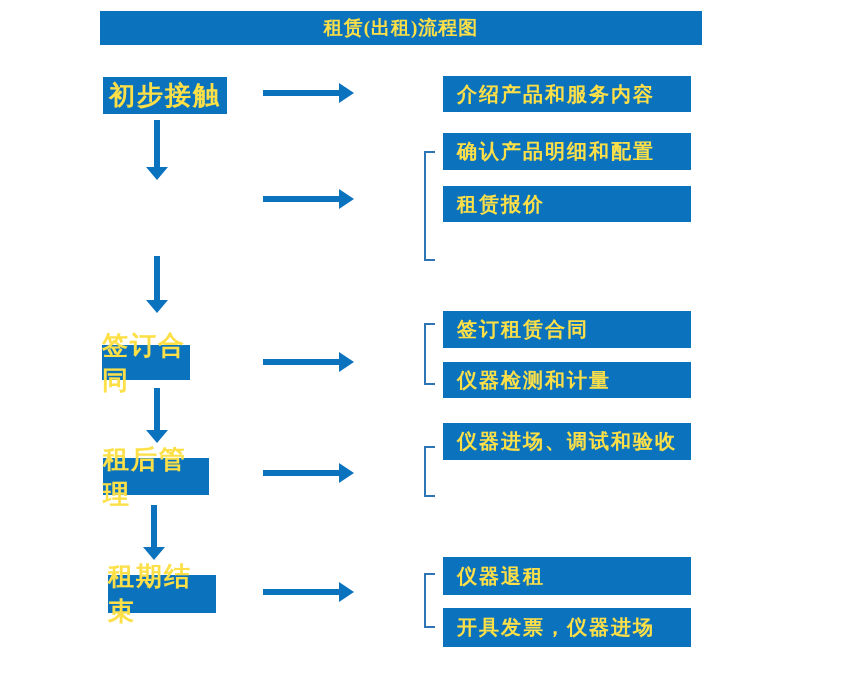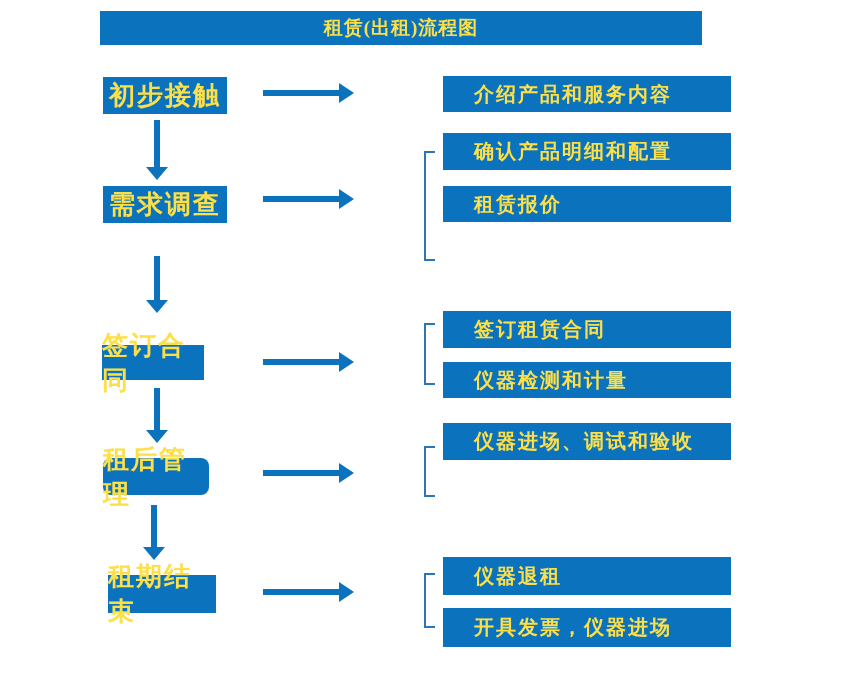--- a/index.html
+++ b/index.html
@@ -25,23 +25,23 @@
     justify-content:center;
     font-size:19px;
     letter-spacing:1px;
   }
   .step-box{
     justify-content:center;
     font-size:26px;
     letter-spacing:2px;
   }
   .detail-box{
-    left:443px;width:288px;
+    left:443px;width:248px;
     justify-content:flex-start;
-    padding-left:31px;
+    padding-left:14px;
     font-size:20px;
     letter-spacing:2px;
   }
   
   .h-arrow{position:absolute;width:92px;height:20px;}
   .h-arrow .shaft{
     position:absolute;left:0;top:7px;width:76px;height:6px;
     background:var(--primary,#0B72BE);
   }
   .h-arrow .head{
@@ -72,23 +72,22 @@
   }
 </style>
 </head>
 <body>
 
 <div class="canvas">
 
   <div class="box title-bar">租赁(出租)流程图</div>
 
   <div class="box step-box" style="left:103px;top:77px;width:124px;height:37px;">初步接触</div>
-  <div class="box step-box" style="left:103px;top:186px;width:124px;height:37px;">需求调查</div>
-  <div class="box step-box" style="left:102px;top:345px;width:102px;height:35px;">签订合同</div>
-  <div class="box step-box" style="left:103px;top:458px;width:106px;height:37px;border-radius:8px;">租后管理</div>
+  <div class="box step-box" style="left:102px;top:345px;width:88px;height:35px;">签订合同</div>
+  <div class="box step-box" style="left:103px;top:458px;width:106px;height:37px;">租后管理</div>
   <div class="box step-box" style="left:108px;top:575px;width:108px;height:38px;">租期结束</div>
 
   <div class="v-arrow" style="left:146px;top:120px;height:60px;">
     <div class="shaft" style="height:48px;"></div>
     <div class="head"></div>
   </div>
   <div class="v-arrow" style="left:146px;top:256px;height:57px;">
     <div class="shaft" style="height:45px;"></div>
     <div class="head"></div>
   </div>

